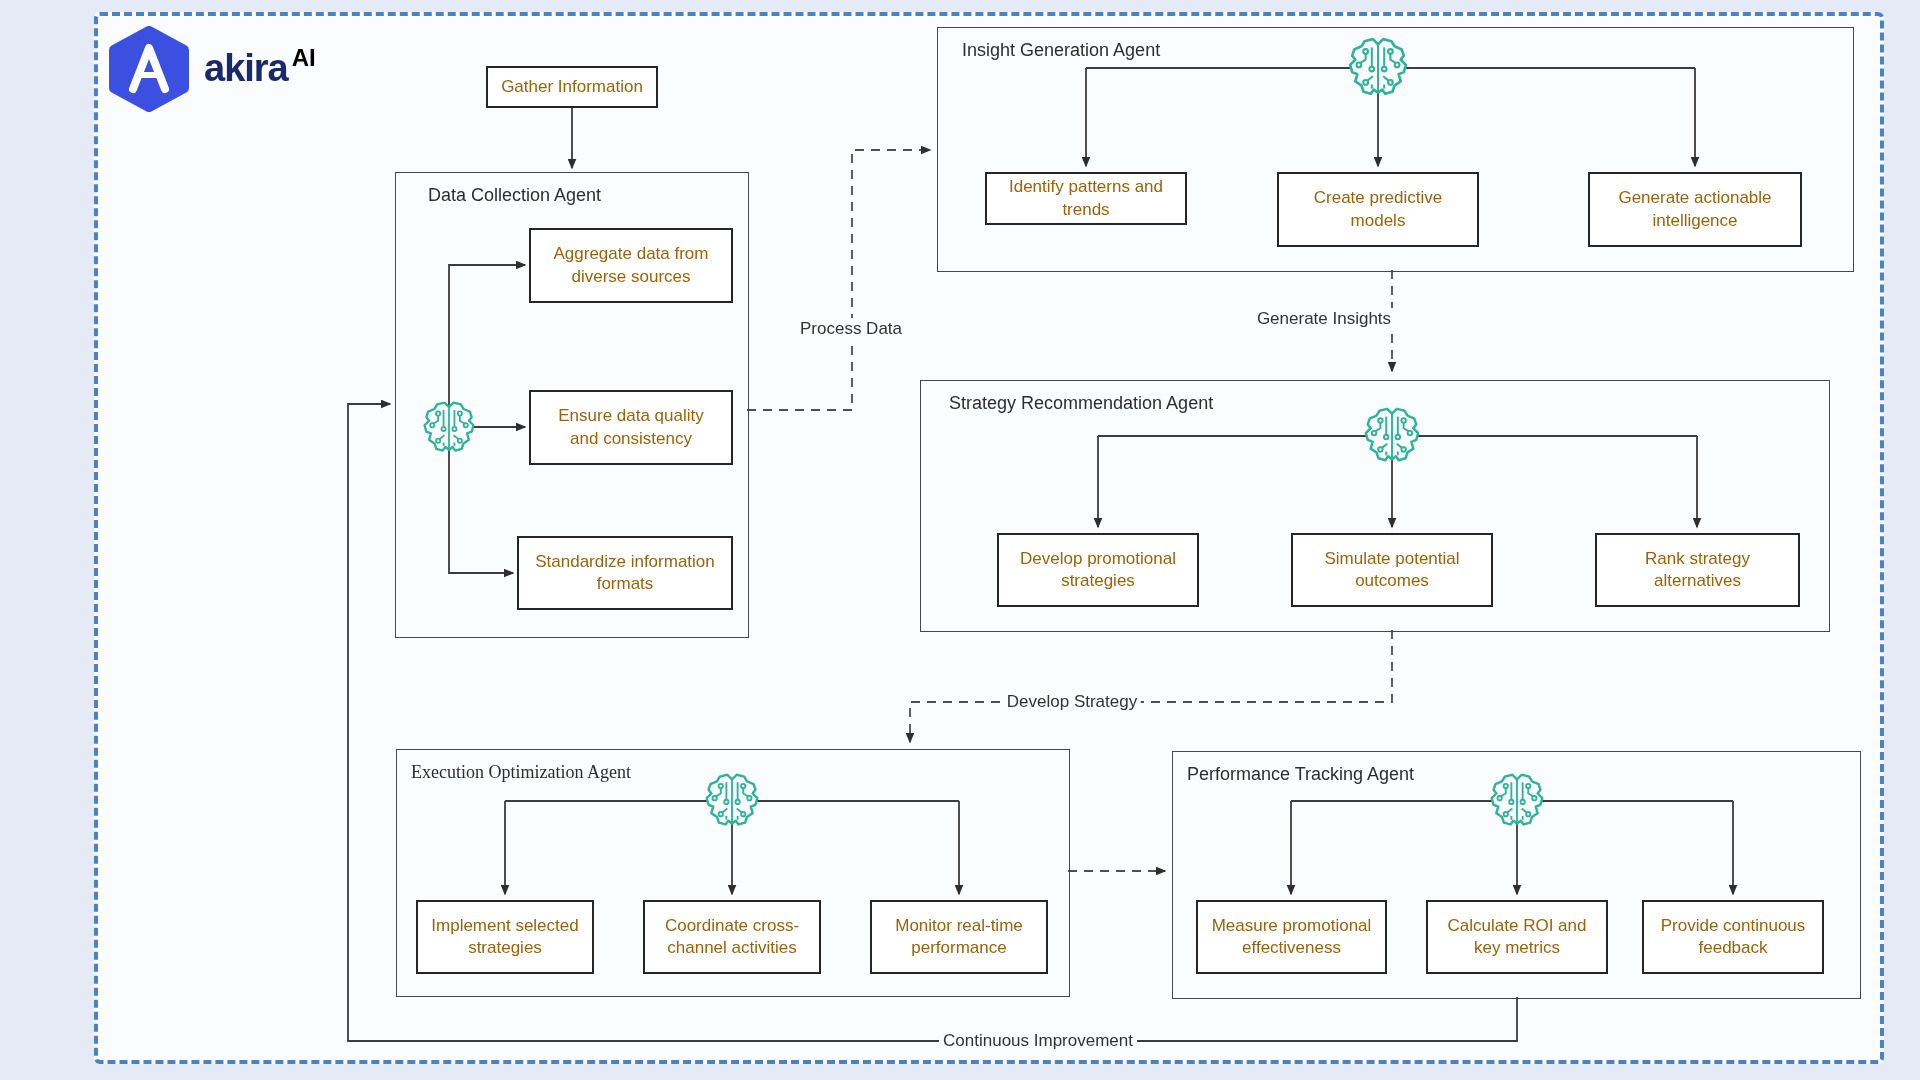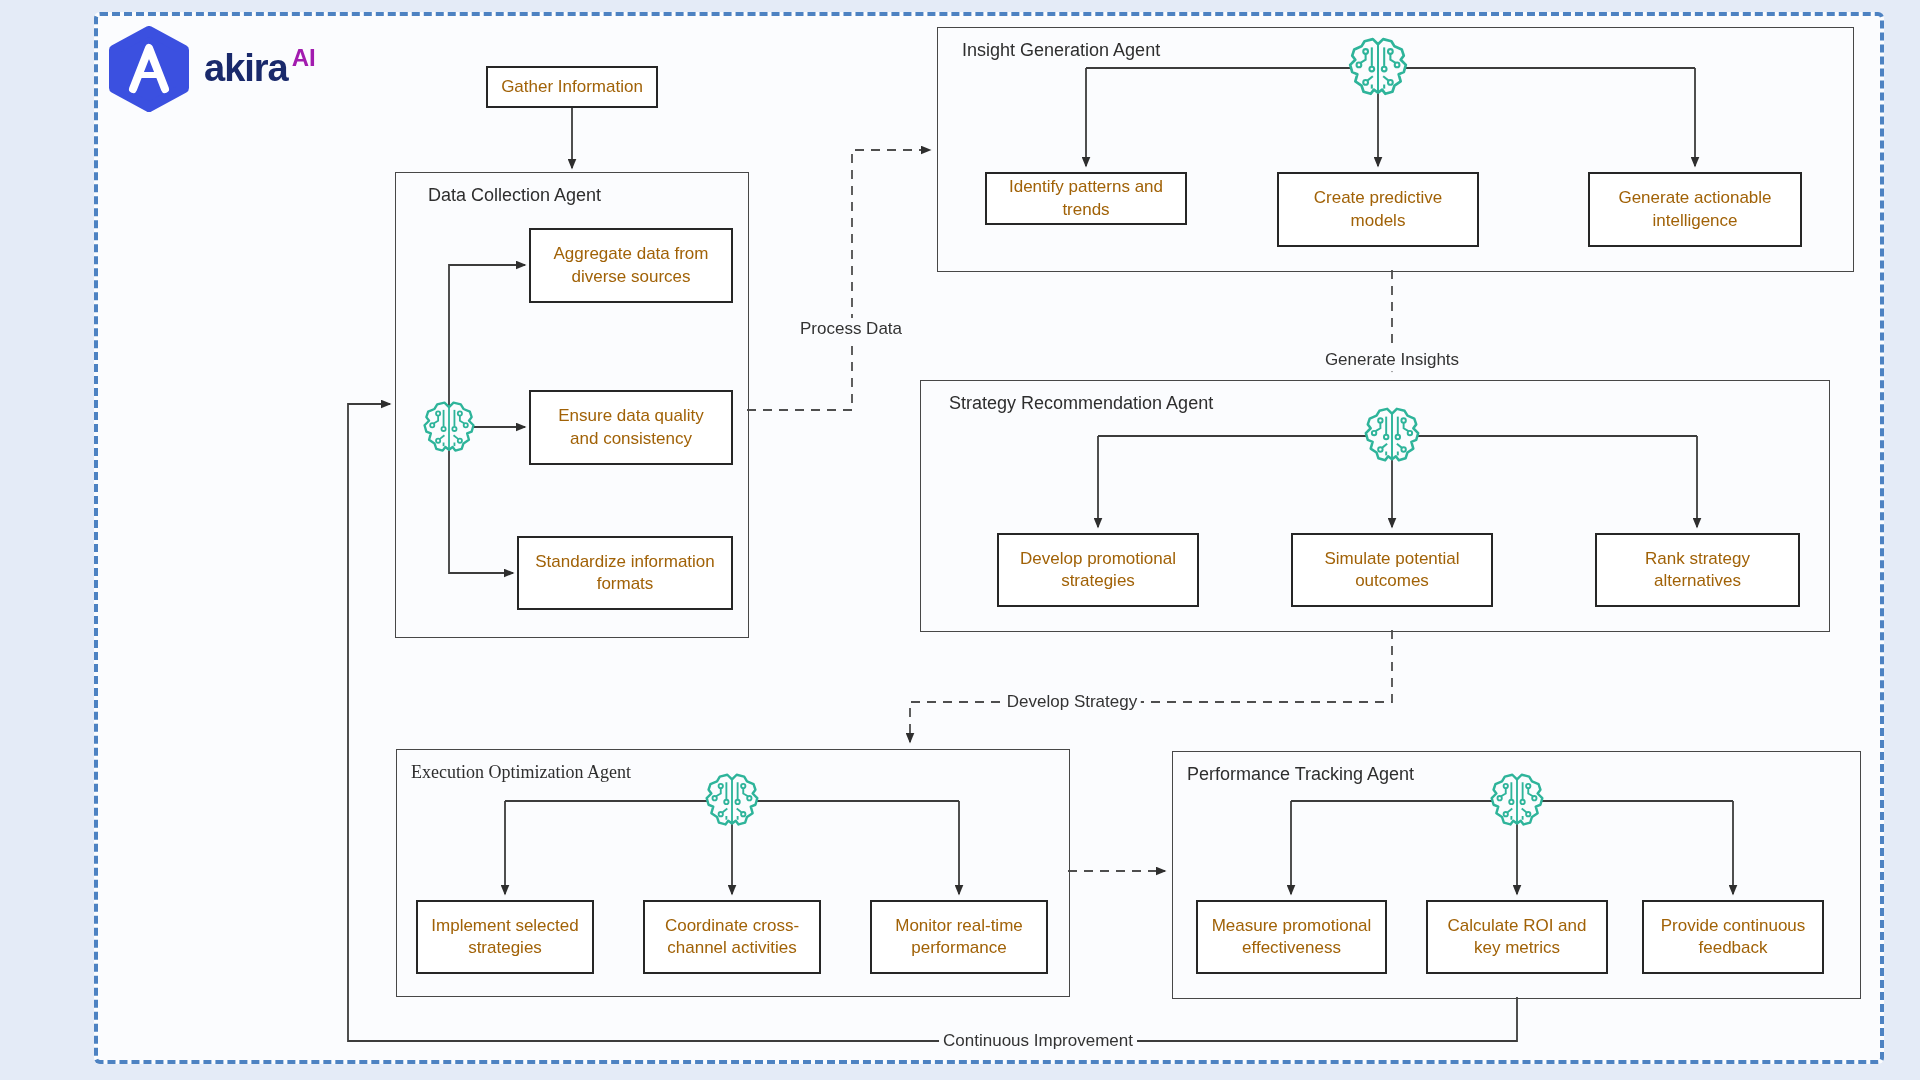--- a/index.html
+++ b/index.html
@@ -30,21 +30,21 @@
     position:absolute;transform:translate(-50%,-50%);background:#fbfcfe;
     font-size:17px;color:#333;padding:1px 4px;white-space:nowrap;z-index:5;
   }
   .brain{position:absolute;z-index:6;line-height:0;}
   #logo{position:absolute;left:108px;top:26px;display:flex;align-items:flex-start;z-index:5;}
   #logo .word{
     font-size:38px;font-weight:800;color:#19296b;letter-spacing:-1px;
     margin-left:14px;line-height:84px;
   }
   #logo .sup{
-    font-size:24px;font-weight:800;color:#a21caf;margin-left:4px;line-height:1;
+    font-size:24px;font-weight:800;color:#000000;margin-left:4px;line-height:1;
     position:relative;top:20px;letter-spacing:0;
   }
 </style>
 </head>
 <body>
 
 <div id="canvas">
 
   <div id="frame"></div>
 
@@ -137,21 +137,21 @@
   <div class="node" style="left:870px;top:900px;width:178px;height:74px;">Monitor real-time performance</div>
 
   <div class="panel" style="left:1172px;top:751px;width:687px;height:246px;">
     <div class="panel-title" style="left:14px;">Performance Tracking Agent</div>
   </div>
   <div class="node" style="left:1196px;top:900px;width:191px;height:74px;">Measure promotional effectiveness</div>
   <div class="node" style="left:1426px;top:900px;width:182px;height:74px;">Calculate ROI and key metrics</div>
   <div class="node" style="left:1642px;top:900px;width:182px;height:74px;">Provide continuous feedback</div>
 
   <div class="edge-label" style="left:851px;top:329px;">Process Data</div>
-  <div class="edge-label" style="left:1392px;top:319px;margin-top:41px;">Generate Insights</div>
+  <div class="edge-label" style="left:1324px;top:319px;">Generate Insights</div>
   <div class="edge-label" style="left:1072px;top:702px;">Develop Strategy</div>
   <div class="edge-label" style="left:1038px;top:1041px;">Continuous Improvement</div>
 
   <span class="brain" style="left:420px;top:399px;">
     <svg width="58" height="58" viewBox="0 0 64 64" fill="none" stroke="#2eb49a">
       <path d="M32,9 L27,4 L19,6 L16,11 L9,14 L7,20 L10,24 L5,29 L7,36 L12,38 L10,45 L16,49 L18,55 L25,57 L28,53 L32,56 L36,53 L39,57 L46,55 L48,49 L54,45 L52,38 L57,36 L59,29 L54,24 L57,20 L55,14 L48,11 L45,6 L37,4 Z" fill="#fbfcfe" stroke-width="2.6" stroke-linejoin="round"></path>
       <path d="M32,9 V56" stroke-width="2"></path>
       <circle cx="20" cy="16" r="2.3" stroke-width="2"></circle>
         <path d="M20,18.5 L20,24 L15,27" stroke-width="2"></path>
       <circle cx="13.5" cy="29" r="2.3" stroke-width="2"></circle>

